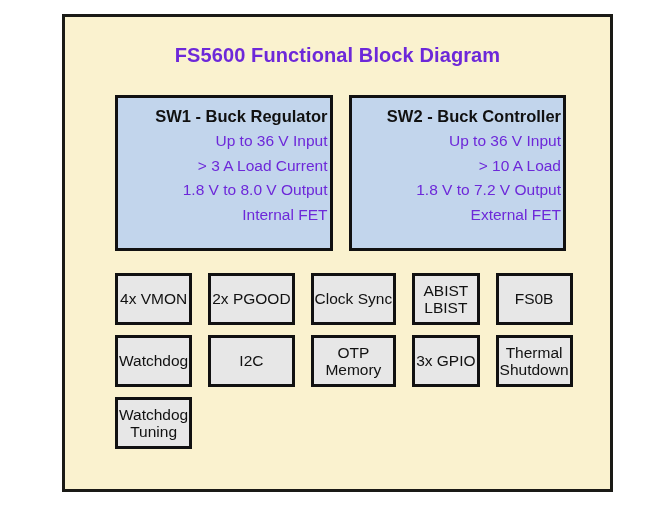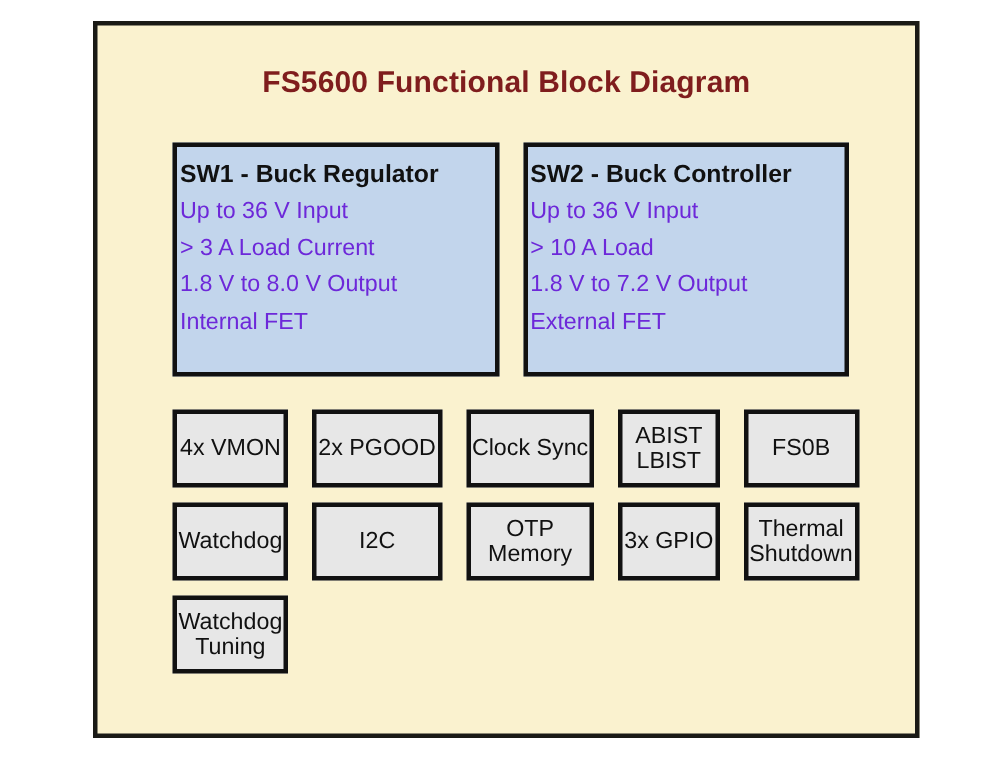--- a/index.html
+++ b/index.html
@@ -26,42 +26,42 @@
   }
 
   #diagram-title {
     position: absolute;
     left: 0;
     top: 27px;
     width: 100%;
     text-align: center;
     font-size: 20px;
     font-weight: bold;
-    color: #7f1d1d;
+    color: #6d28d9;
     letter-spacing: 0.1px;
   }
 
   
   .sw-row {
     position: absolute;
     left: 50px;
     top: 78px;
     width: 451px;
     height: 156px;
     display: flex;
     gap: 16px;
   }
   .sw-block {
     flex: 1 1 0;
     background: #c2d5ec;
     border: 3px solid #111111;
     box-sizing: border-box;
     display: flex;
     flex-direction: column;
-    align-items: flex-start;
+    align-items: flex-end;
     justify-content: center;
     padding: 4px 2px;
   }
   .sw-heading {
     font-size: 16.5px;
     font-weight: bold;
     color: #111111;
     line-height: 1.0;
     margin-bottom: 9px;
     white-space: nowrap;

